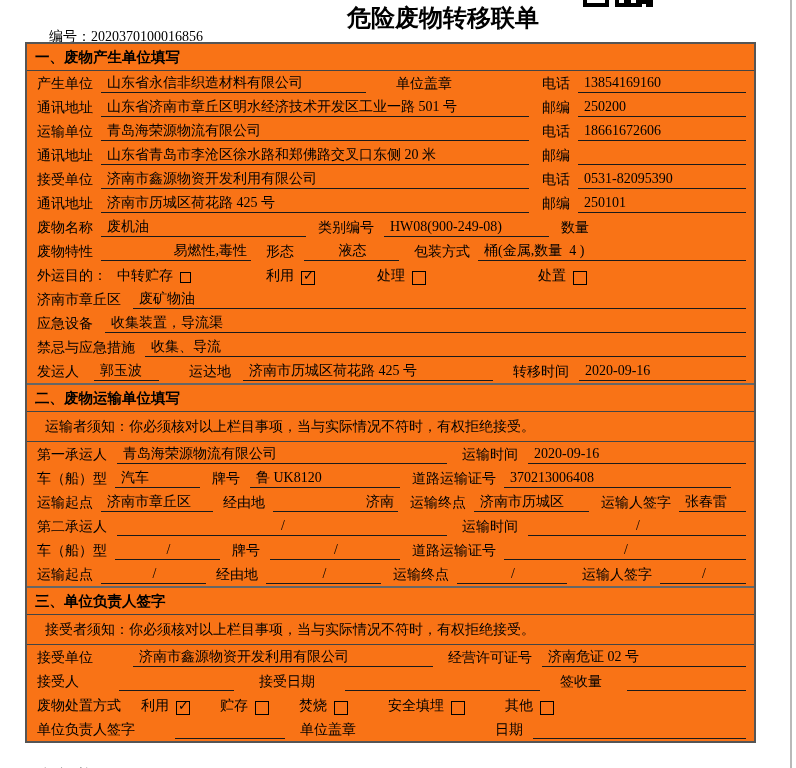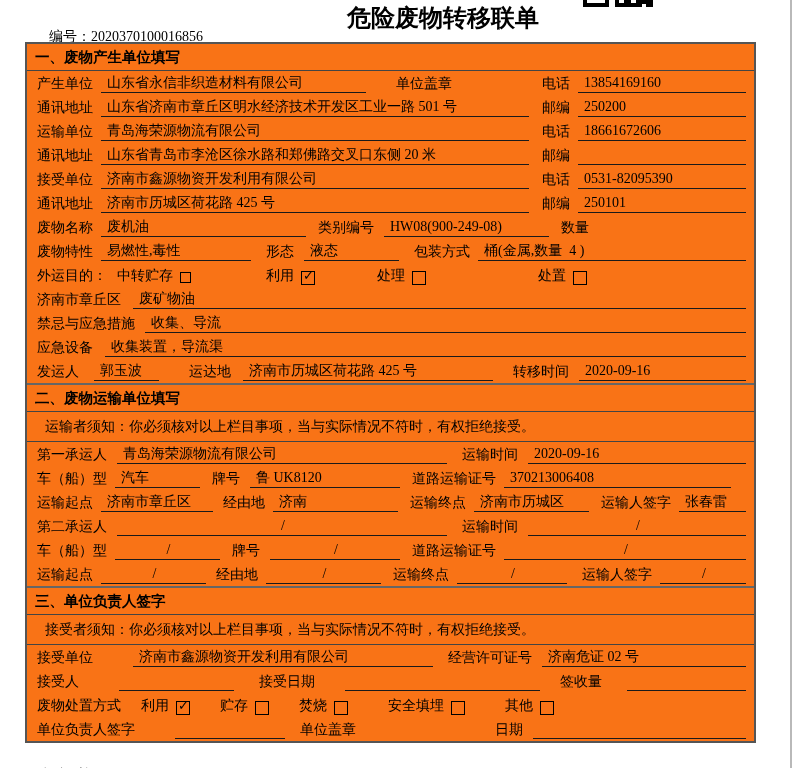--- a/index.html
+++ b/index.html
@@ -132,23 +132,23 @@
     <div class="row">
       <span class="lbl">废物名称</span>
       <span class="val ml8" style="width:205px;">废机油</span>
       <span class="lbl ml12">类别编号</span>
       <span class="val ml10" style="width:165px;">HW08(900-249-08)</span>
       <span class="lbl ml12">数量</span>
     </div>
 
     <div class="row">
       <span class="lbl">废物特性</span>
-      <span class="val ml8" style="width:150px;">易燃性,毒性</span>
+      <span class="val ml8" style="width:150px;text-align:right;">易燃性,毒性</span>
       <span class="lbl ml15">形态</span>
-      <span class="val ml10" style="width:95px;">液态</span>
+      <span class="val ml10" style="width:95px;text-align:center;">液态</span>
       <span class="lbl ml15">包装方式</span>
       <span class="val ml8 grow">桶(金属,数量  4 )</span>
     </div>
 
     <div class="row">
       <span class="lbl">外运目的：</span>
       <span class="opt ml10">
         <span class="lbl">中转贮存</span>
         <span class="cb small"></span>
       </span>
@@ -165,27 +165,27 @@
         <span class="cb"></span>
       </span>
     </div>
 
     <div class="row">
       <span class="lbl">济南市章丘区</span>
       <span class="val ml12 grow">废矿物油</span>
     </div>
 
     <div class="row">
+      <span class="lbl">应急设备</span>
+      <span class="val ml12 grow">收集装置，导流渠</span>
+    </div>
+
+    <div class="row">
       <span class="lbl">禁忌与应急措施</span>
       <span class="val ml10 grow">收集、导流</span>
-    </div>
-
-    <div class="row">
-      <span class="lbl">应急设备</span>
-      <span class="val ml12 grow">收集装置，导流渠</span>
     </div>
 
     <div class="row">
       <span class="lbl">发运人</span>
       <span class="val ml15" style="width:65px;">郭玉波</span>
       <span class="lbl ml30">运达地</span>
       <span class="val ml12" style="width:250px;">济南市历城区荷花路 425 号</span>
       <span class="lbl ml20">转移时间</span>
       <span class="val ml10 grow">2020-09-16</span>
     </div>
@@ -208,21 +208,21 @@
       <span class="lbl ml12">牌号</span>
       <span class="val ml10" style="width:150px;">鲁 UK8120</span>
       <span class="lbl ml12">道路运输证号</span>
       <span class="val ml8 grow mr15">370213006408</span>
     </div>
 
     <div class="row">
       <span class="lbl">运输起点</span>
       <span class="val ml8" style="width:112px;">济南市章丘区</span>
       <span class="lbl ml10">经由地</span>
-      <span class="val ml8" style="width:125px;">济南</span>
+      <span class="val ml8" style="width:125px;text-align:right;">济南</span>
       <span class="lbl ml12">运输终点</span>
       <span class="val ml8" style="width:115px;">济南市历城区</span>
       <span class="lbl ml12">运输人签字</span>
       <span class="val ml8 grow">张春雷</span>
     </div>
 
     <div class="row">
       <span class="lbl">第二承运人</span>
       <span class="val ctr ml10" style="width:330px;">/</span>
       <span class="lbl ml15">运输时间</span>

